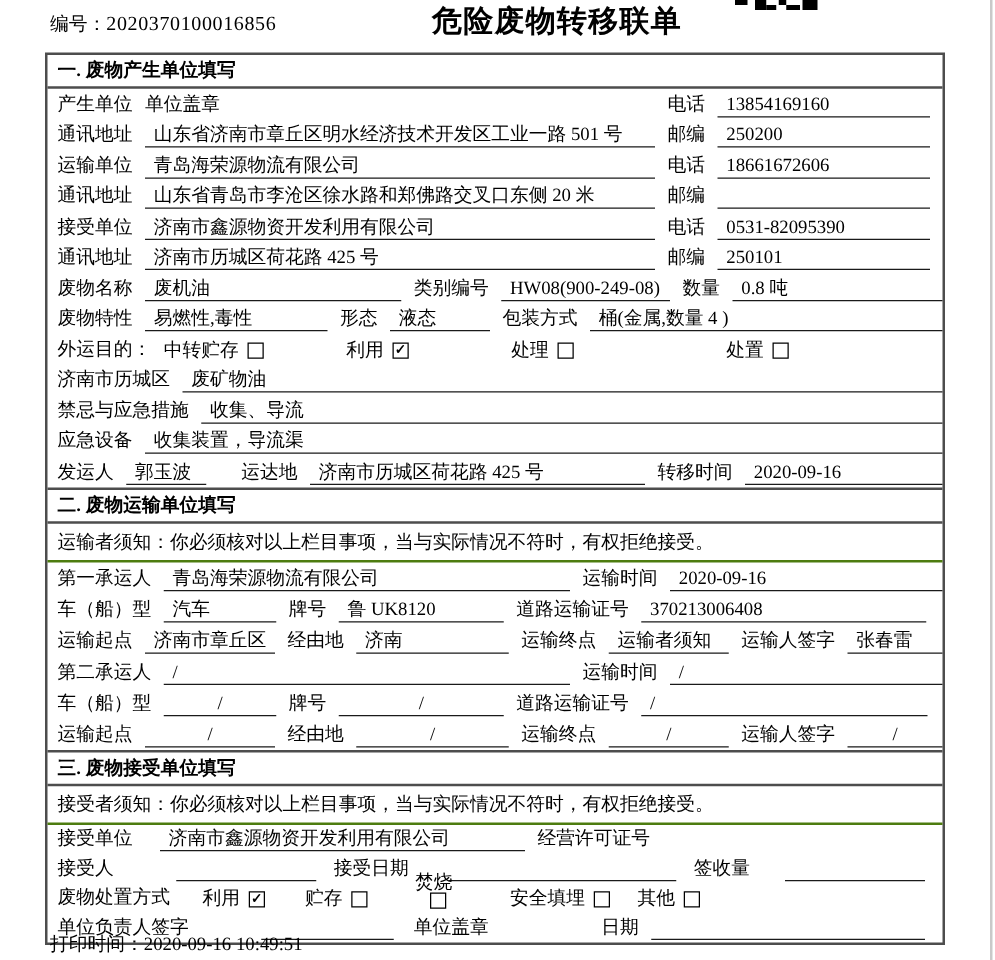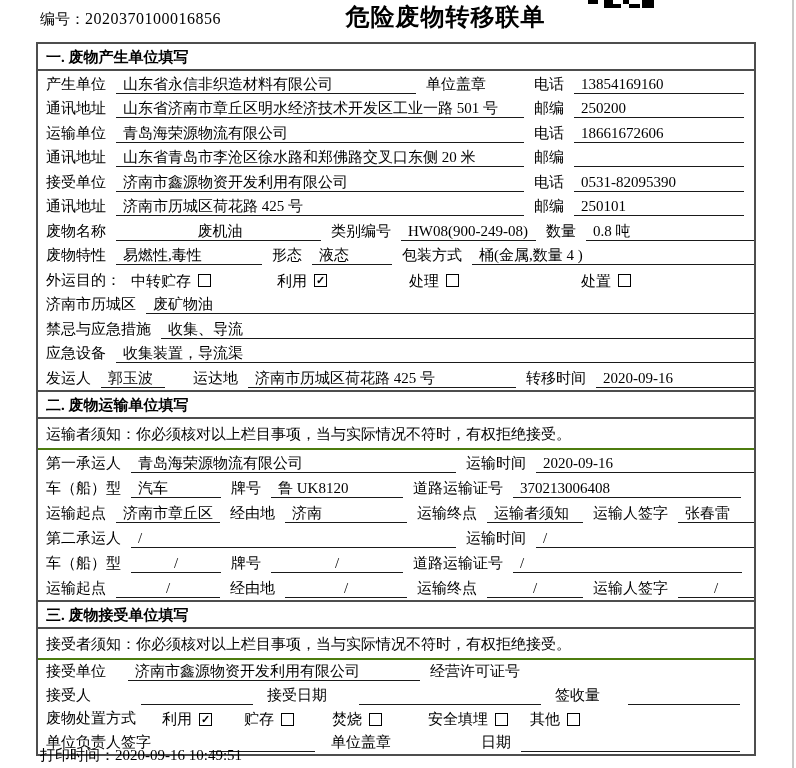--- a/index.html
+++ b/index.html
@@ -58,23 +58,20 @@
   <span data-name="serial-label">编号：</span><span class="num" data-name="serial-number">2020370100016856</span>
 </div>
 
 <div id="doc-title" data-name="page-title">危险废物转移联单</div>
 
 <div id="form-table" data-name="manifest-form-table">
     <div class="section" data-name="section-producer">
       <div class="sec-header" data-name="section-header">一. 废物产生单位填写</div>
       <div class="row" data-name="producer-unit-row">
         <span class="lbl" data-name="field-label">产生单位</span>
-        <span class="field" data-name="producer-name" style="width: 300px;">
-          <span class="val" data-name="producer-name-value">山东省永信非织造材料有限公司</span>
-        </span>
         <span class="lbl" data-name="field-label">单位盖章</span>
         <span class="lbl" data-name="field-label" style="margin-left: auto;">电话</span>
         <span class="field" data-name="producer-phone" style="width: 170px;">
           <span class="val" data-name="producer-phone-value">13854169160</span>
         </span>
       </div>
       <div class="row" data-name="producer-address-row">
         <span class="lbl" data-name="field-label">通讯地址</span>
         <span class="field grow" data-name="producer-address" style="margin-right: 10px;">
           <span class="val" data-name="producer-address-value">山东省济南市章丘区明水经济技术开发区工业一路 501 号</span>
@@ -119,21 +116,21 @@
         <span class="field grow" data-name="receiver-address" style="margin-right: 10px;">
           <span class="val" data-name="receiver-address-value">济南市历城区荷花路 425 号</span>
         </span>
         <span class="lbl" data-name="field-label">邮编</span>
         <span class="field" data-name="receiver-postcode" style="width: 170px;">
           <span class="val" data-name="receiver-postcode-value">250101</span>
         </span>
       </div>
       <div class="row" data-name="waste-name-row">
         <span class="lbl" data-name="field-label">废物名称</span>
-        <span class="field" data-name="waste-name" style="width: 205px; justify-content: center;">
+        <span class="field" data-name="waste-name" style="width: 205px;">
           <span class="val" data-name="waste-name-value">废机油</span>
         </span>
         <span class="lbl" data-name="field-label">类别编号</span>
         <span class="field" data-name="waste-category-code" style="width: 135px;">
           <span class="val" data-name="waste-category-code-value">HW08(900-249-08)</span>
         </span>
         <span class="lbl" data-name="field-label">数量</span>
         <span class="field grow" data-name="waste-quantity">
           <span class="val" data-name="waste-quantity-value">0.8 吨</span>
         </span>
@@ -319,21 +316,21 @@
       <div class="row" data-name="disposal-method-row">
         <span class="lbl" data-name="field-label">废物处置方式</span>
         <span class="cb" data-name="disposal-utilize" style="margin-left: 16px;">
           <span class="cb-label" data-name="disposal-utilize-label">利用</span>
           <span class="box" data-name="disposal-utilize-checkbox">✓</span>
         </span>
         <span class="cb" data-name="disposal-storage" style="margin-left: 22px;">
           <span class="cb-label" data-name="disposal-storage-label">贮存</span>
           <span class="box" data-name="disposal-storage-checkbox"></span>
         </span>
-        <span class="cb" data-name="disposal-incinerate" style="margin-left: 28px;">
+        <span class="cb" data-name="disposal-incinerate" style="margin-left: 28px; flex-direction: column;">
           <span class="cb-label" data-name="disposal-incinerate-label">焚烧</span>
           <span class="box" data-name="disposal-incinerate-checkbox"></span>
         </span>
         <span class="cb" data-name="disposal-landfill" style="margin-left: 36px;">
           <span class="cb-label" data-name="disposal-landfill-label">安全填埋</span>
           <span class="box" data-name="disposal-landfill-checkbox"></span>
         </span>
         <span class="cb" data-name="disposal-other" style="margin-left: 12px;">
           <span class="cb-label" data-name="disposal-other-label">其他</span>
           <span class="box" data-name="disposal-other-checkbox"></span>

